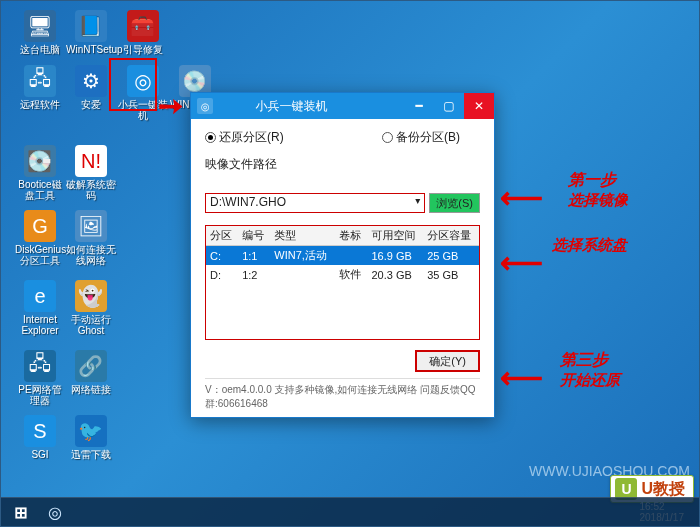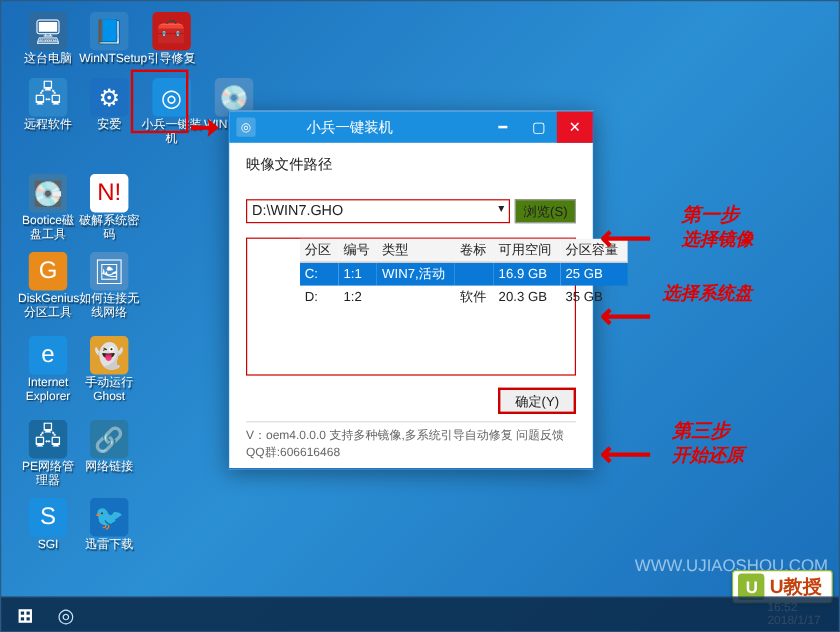--- a/index.html
+++ b/index.html
@@ -49,25 +49,25 @@
 .radio { width:11px; height:11px; border:1px solid #555; border-radius:50%; display:inline-flex; align-items:center; justify-content:center;}
 .radio.sel::after { content:""; width:5px; height:5px; background:#000; border-radius:50%; }
 .grp-label { font-size:12px; margin-bottom:20px; }
 .path-row { display:flex; gap:4px; margin-bottom:12px; }
 .path-input {
   flex:1; height:20px; border:1px solid #c00; padding:1px 4px; font-size:12px;
   display:flex; align-items:flex-start; justify-content:space-between; background:#fff;
 }
 .path-input .dd { font-size:10px; }
 .browse-btn {
-  height:20px; padding:0 6px; border:1px solid #999; background:#4d7c0f; font-size:11px;
+  height:20px; padding:0 6px; border:1px solid #999; background:#22c55e; font-size:11px;
   display:flex; align-items:center; cursor:pointer;
 }
 .table-wrap { border:1px solid #c00; margin-bottom:10px; }
-.tbl { width:100%; border-collapse:collapse; font-size:11px;margin-left:44px; }
+.tbl { width:100%; border-collapse:collapse; font-size:11px; }
 .tbl th { background:#f4f4f4; border-bottom:1px solid #ccc; padding:2px 4px; text-align:left; font-weight:normal;}
 .tbl td { padding:2px 4px; }
 .tbl tr.sel td { background:#0a78d6; color:#fff; }
 .tbl-empty { height:55px; }
 .btn-row { display:flex; margin-bottom:6px; }
 .btn {
   height:22px; padding:0 12px; border:1px solid #999; background:#efefef;
   font-size:11px; display:flex; align-items:center; cursor:pointer;
 }
 .btn.primary { border:2px solid #c00; margin-left:auto; }
@@ -185,20 +185,30 @@
     <div class="titlebar">
       <span class="app-ic">◎</span>
       <span class="title">小兵一键装机</span>
       <div class="winbtns">
         <div class="winbtn">━</div>
         <div class="winbtn">▢</div>
         <div class="winbtn close">✕</div>
       </div>
     </div>
     <div class="dlg-body">
+      <div class="radio-row">
+        <label>
+            <span class="radio sel"></span>
+            <span>还原分区(R)</span>
+          </label>
+        <label>
+            <span class="radio"></span>
+            <span>备份分区(B)</span>
+          </label>
+      </div>
       <div class="grp-label">映像文件路径</div>
       <div class="path-row">
         <div class="path-input">
           <span>D:\WIN7.GHO</span>
           <span class="dd">▾</span>
         </div>
         <div class="browse-btn">浏览(S)</div>
       </div>
       <div class="table-wrap">
         <table class="tbl">
@@ -229,21 +239,21 @@
                 <td>20.3 GB</td>
                 <td>35 GB</td>
               </tr>
             </tbody>
         </table>
         <div class="tbl-empty"></div>
       </div>
       <div class="btn-row">
         <div class="btn primary">确定(Y)</div>
       </div>
-      <div class="version-row">V：oem4.0.0.0        支持多种镜像,多系统引导自动修复 问题反馈QQ群:606616468</div>
+      <div class="version-row">V：oem4.0.0.0        支持多种镜像,如何连接无线网络 问题反馈QQ群:606616468</div>
     </div>
   </div>
 
   <div id="steps-layer">
       <div class="arrow" style="left: 500px; top: 180px;">⟵</div>
       <div class="step-box" style="left: 568px; top: 170px;">
         <div>第一步</div>
         <div class="l2">选择镜像</div>
       </div>
       <div class="arrow" style="left: 500px; top: 245px;">⟵</div>

